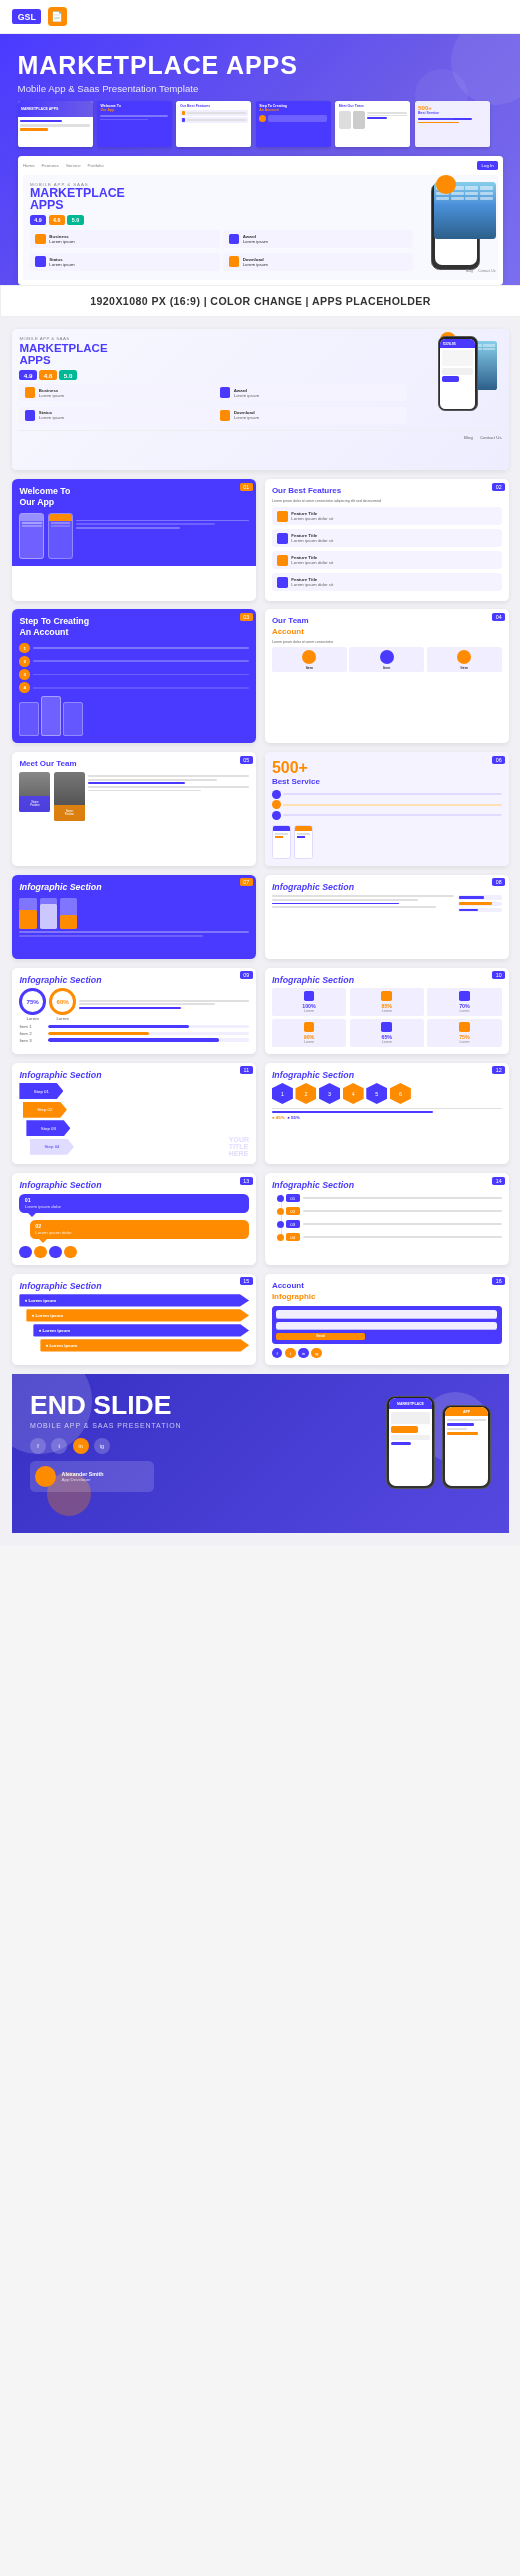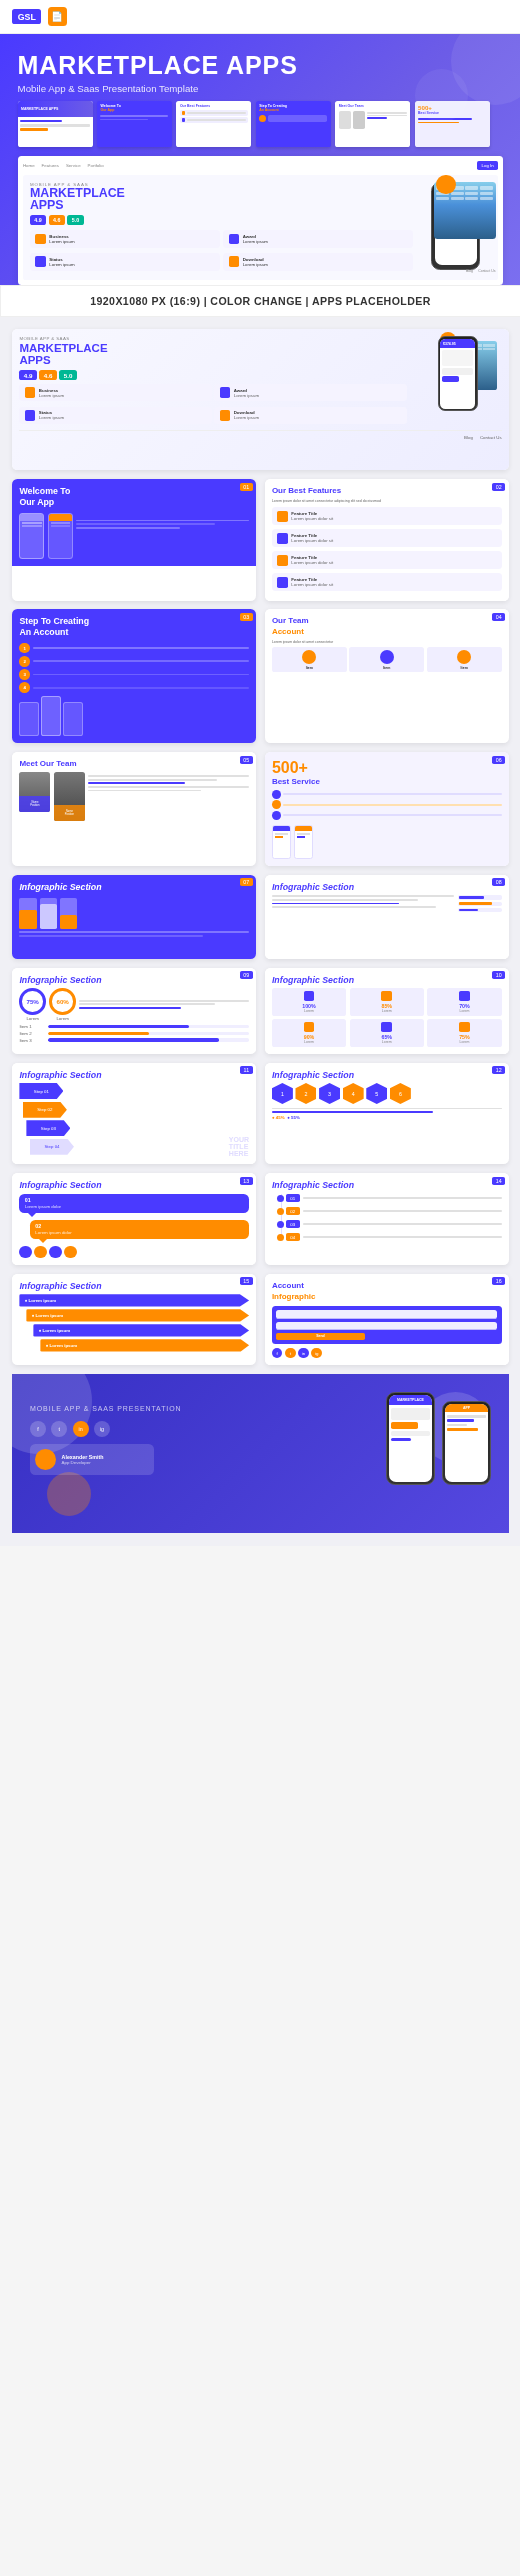--- a/index.html
+++ b/index.html
@@ -1234,20 +1234,21 @@
   </div>
 
   <div class="full-end-slide">
 
     <div class="decorative-circle" style="width:106px;height:106px;background:#fff;top:-26.5px;left:-26.5px;"></div>
     <div class="decorative-circle" style="width:71px;height:71px;background:#fff;top:17.6px;right:17.6px;"></div>
     <div class="decorative-circle" style="width:44px;height:44px;background:#ff8c00;opacity:0.3;bottom:17.6px;left:35px;"></div>
 
     <div style="display:flex;gap:14px;align-items:center;position:relative;z-index:1;">
       <div style="flex:1;">
+        <div style="color:#fff;font-size:26.5px;font-weight:900;text-transform:uppercase;line-height:1;">END SLIDE</div>
         <div style="color:rgba(255,255,255,0.7);font-size:7px;text-transform:uppercase;letter-spacing:0.9px;margin-top:3.5px;">MOBILE APP &amp; SAAS PRESENTATION</div>
         <div style="display:flex;gap:5.3px;margin-top:8.8px;">
           <div style="width:16px;height:16px;background:rgba(255,255,255,0.2);border-radius:50%;display:flex;align-items:center;justify-content:center;">
               <span style="font-size:5.3px;color:white;">f</span>
             </div>
           <div style="width:16px;height:16px;background:rgba(255,255,255,0.2);border-radius:50%;display:flex;align-items:center;justify-content:center;">
               <span style="font-size:5.3px;color:white;">t</span>
             </div>
           <div style="width:16px;height:16px;background:#ff8c00;border-radius:50%;display:flex;align-items:center;justify-content:center;">
               <span style="font-size:5.3px;color:white;">in</span>

